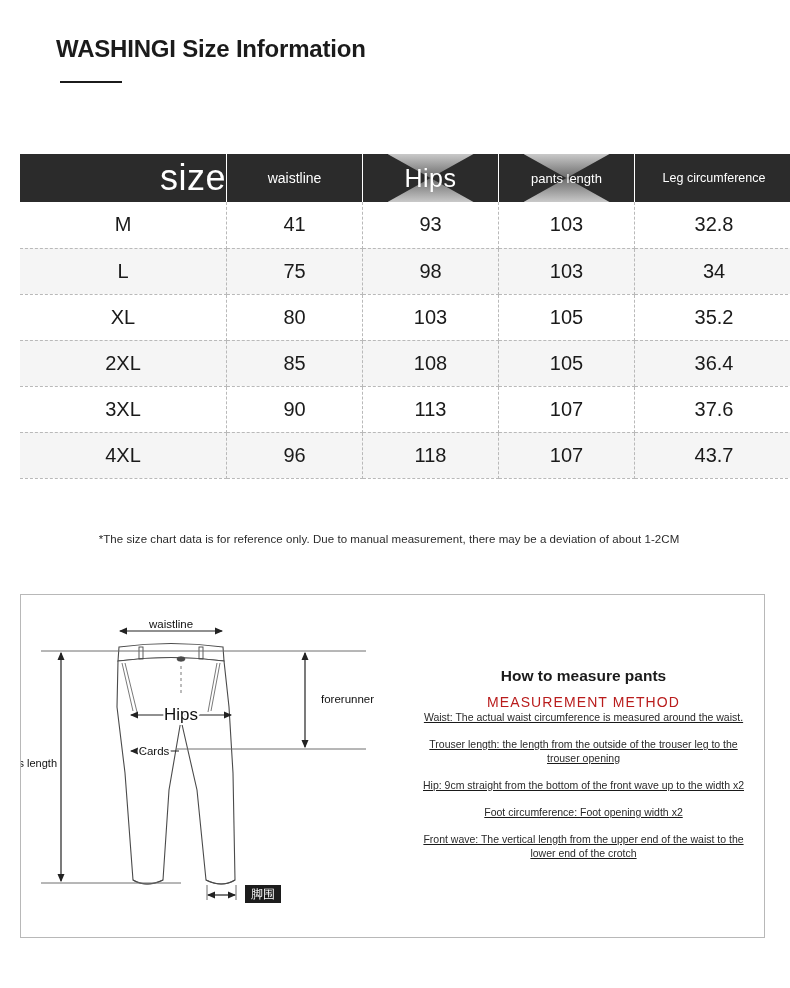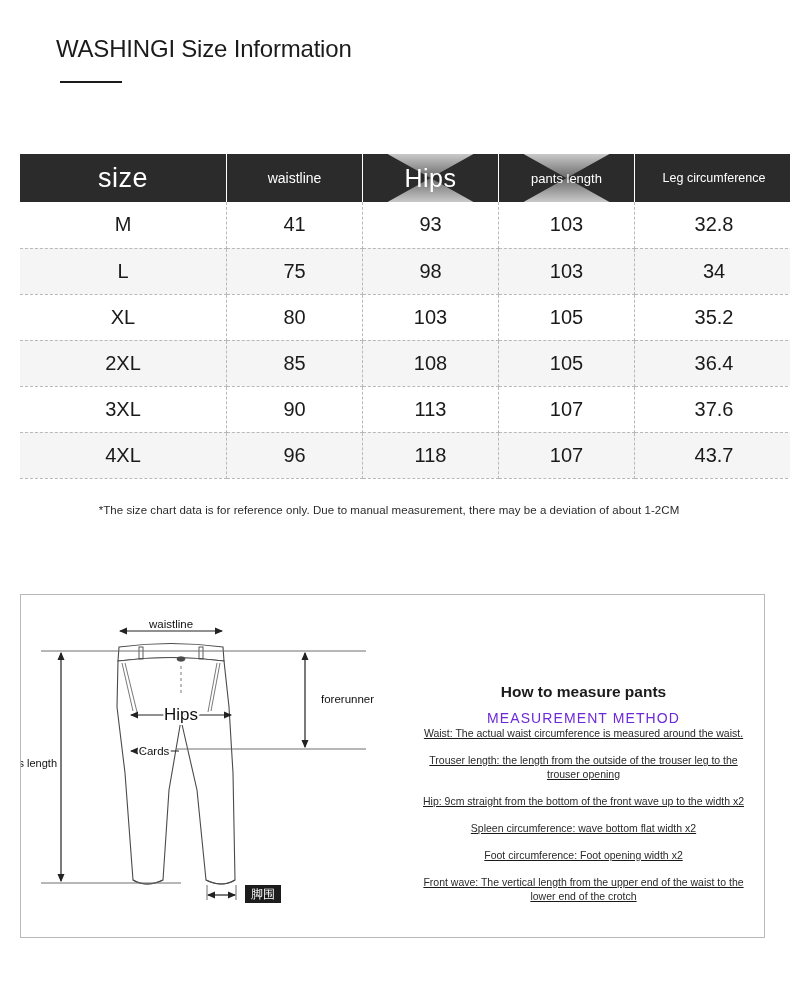--- a/index.html
+++ b/index.html
@@ -18,21 +18,21 @@
 
   
   .title-block {
     position: absolute;
     left: 56px;
     top: 34px;
     width: 600px;
   }
   .page-title {
     font-size: 24px;
-    font-weight: normal;
+    font-weight: bold;
     letter-spacing: -0.2px;
     color: #1b1b1b;
     line-height: 30px;
     white-space: nowrap;
   }
   .title-underline {
     margin-top: 17px;
     margin-left: 4px;
     width: 62px;
     height: 2px;
@@ -87,42 +87,42 @@
   thead th.art::after {
     bottom: 0;
     clip-path: polygon(50% 0, 100% 100%, 0 100%);
     background: linear-gradient(to top, #c9c9c9, #6a6a6a);
   }
   thead th .h-label {
     position: relative;
     z-index: 2;
     display: block;
   }
-  .h-size   { font-size: 27px; letter-spacing: 0.5px; }
+  .h-size   { font-size: 36px; letter-spacing: 0.5px; text-align: right; }
   .h-waist  { font-size: 14px; }
   .h-hips   { font-size: 25px; letter-spacing: 0.5px; }
   .h-pants  { font-size: 13px; }
   .h-leg    { font-size: 12.5px; line-height: 15px; }
 
   tbody tr { height: 46px; }
   tbody td {
     font-size: 20px;
     color: #1a1a1a;
     border-right: 1px dashed #b9b9b9;
     border-bottom: 1px dashed #b9b9b9;
   }
   tbody td:last-child { border-right: none; }
   tbody tr.odd  td { background: #ffffff; }
   tbody tr.even td { background: #f5f5f5; }
 
   
   .disclaimer {
     position: absolute;
     left: 0;
-    top: 504px;
+    top: 533px;
     width: 778px;
     text-align: center;
     font-size: 11.5px;
     color: #2b2b2b;
     letter-spacing: 0.05px;
   }
 
   
   .panel {
     position: absolute;
@@ -140,35 +140,35 @@
     left: 0;
     top: 0;
     width: 380px;
     height: 343px;
   }
 
   
   .method {
     position: absolute;
     left: 380px;
-    top: 16px;
+    top: 0;
     width: 365px;
     height: 343px;
     text-align: center;
   }
   .method-title {
     margin-top: 72px;
     font-size: 15.5px;
     font-weight: bold;
     color: #1b1b1b;
   }
   .method-subtitle {
     margin-top: 9px;
     font-size: 14px;
-    color: #6d28d9;
+    color: #b91c1c;
     letter-spacing: 1.1px;
   }
   .method-list {
     padding: 0 16px;
     text-decoration: underline;
   }
   .method-item {
     font-size: 10.5px;
     color: #2a2a2a;
     line-height: 14px;
@@ -327,18 +327,17 @@
     </svg>
   </div>
 
   <div class="method">
     <div class="method-title">How to measure pants</div>
     <div class="method-subtitle">MEASUREMENT METHOD</div>
     <div class="method-list">
       <div class="method-item">Waist: The actual waist circumference is measured around the waist.</div>
       <div class="method-item">Trouser length: the length from the outside of the trouser leg to the trouser opening</div>
       <div class="method-item">Hip: 9cm straight from the bottom of the front wave up to the width x2</div>
-      <div class="method-item">Spleen circumference: wave bottom flat width x2</div>
       <div class="method-item">Foot circumference: Foot opening width x2</div>
       <div class="method-item">Front wave: The vertical length from the upper end of the waist to the lower end of the crotch</div>
     </div>
   </div>
 </div>
 
 </body></html>

